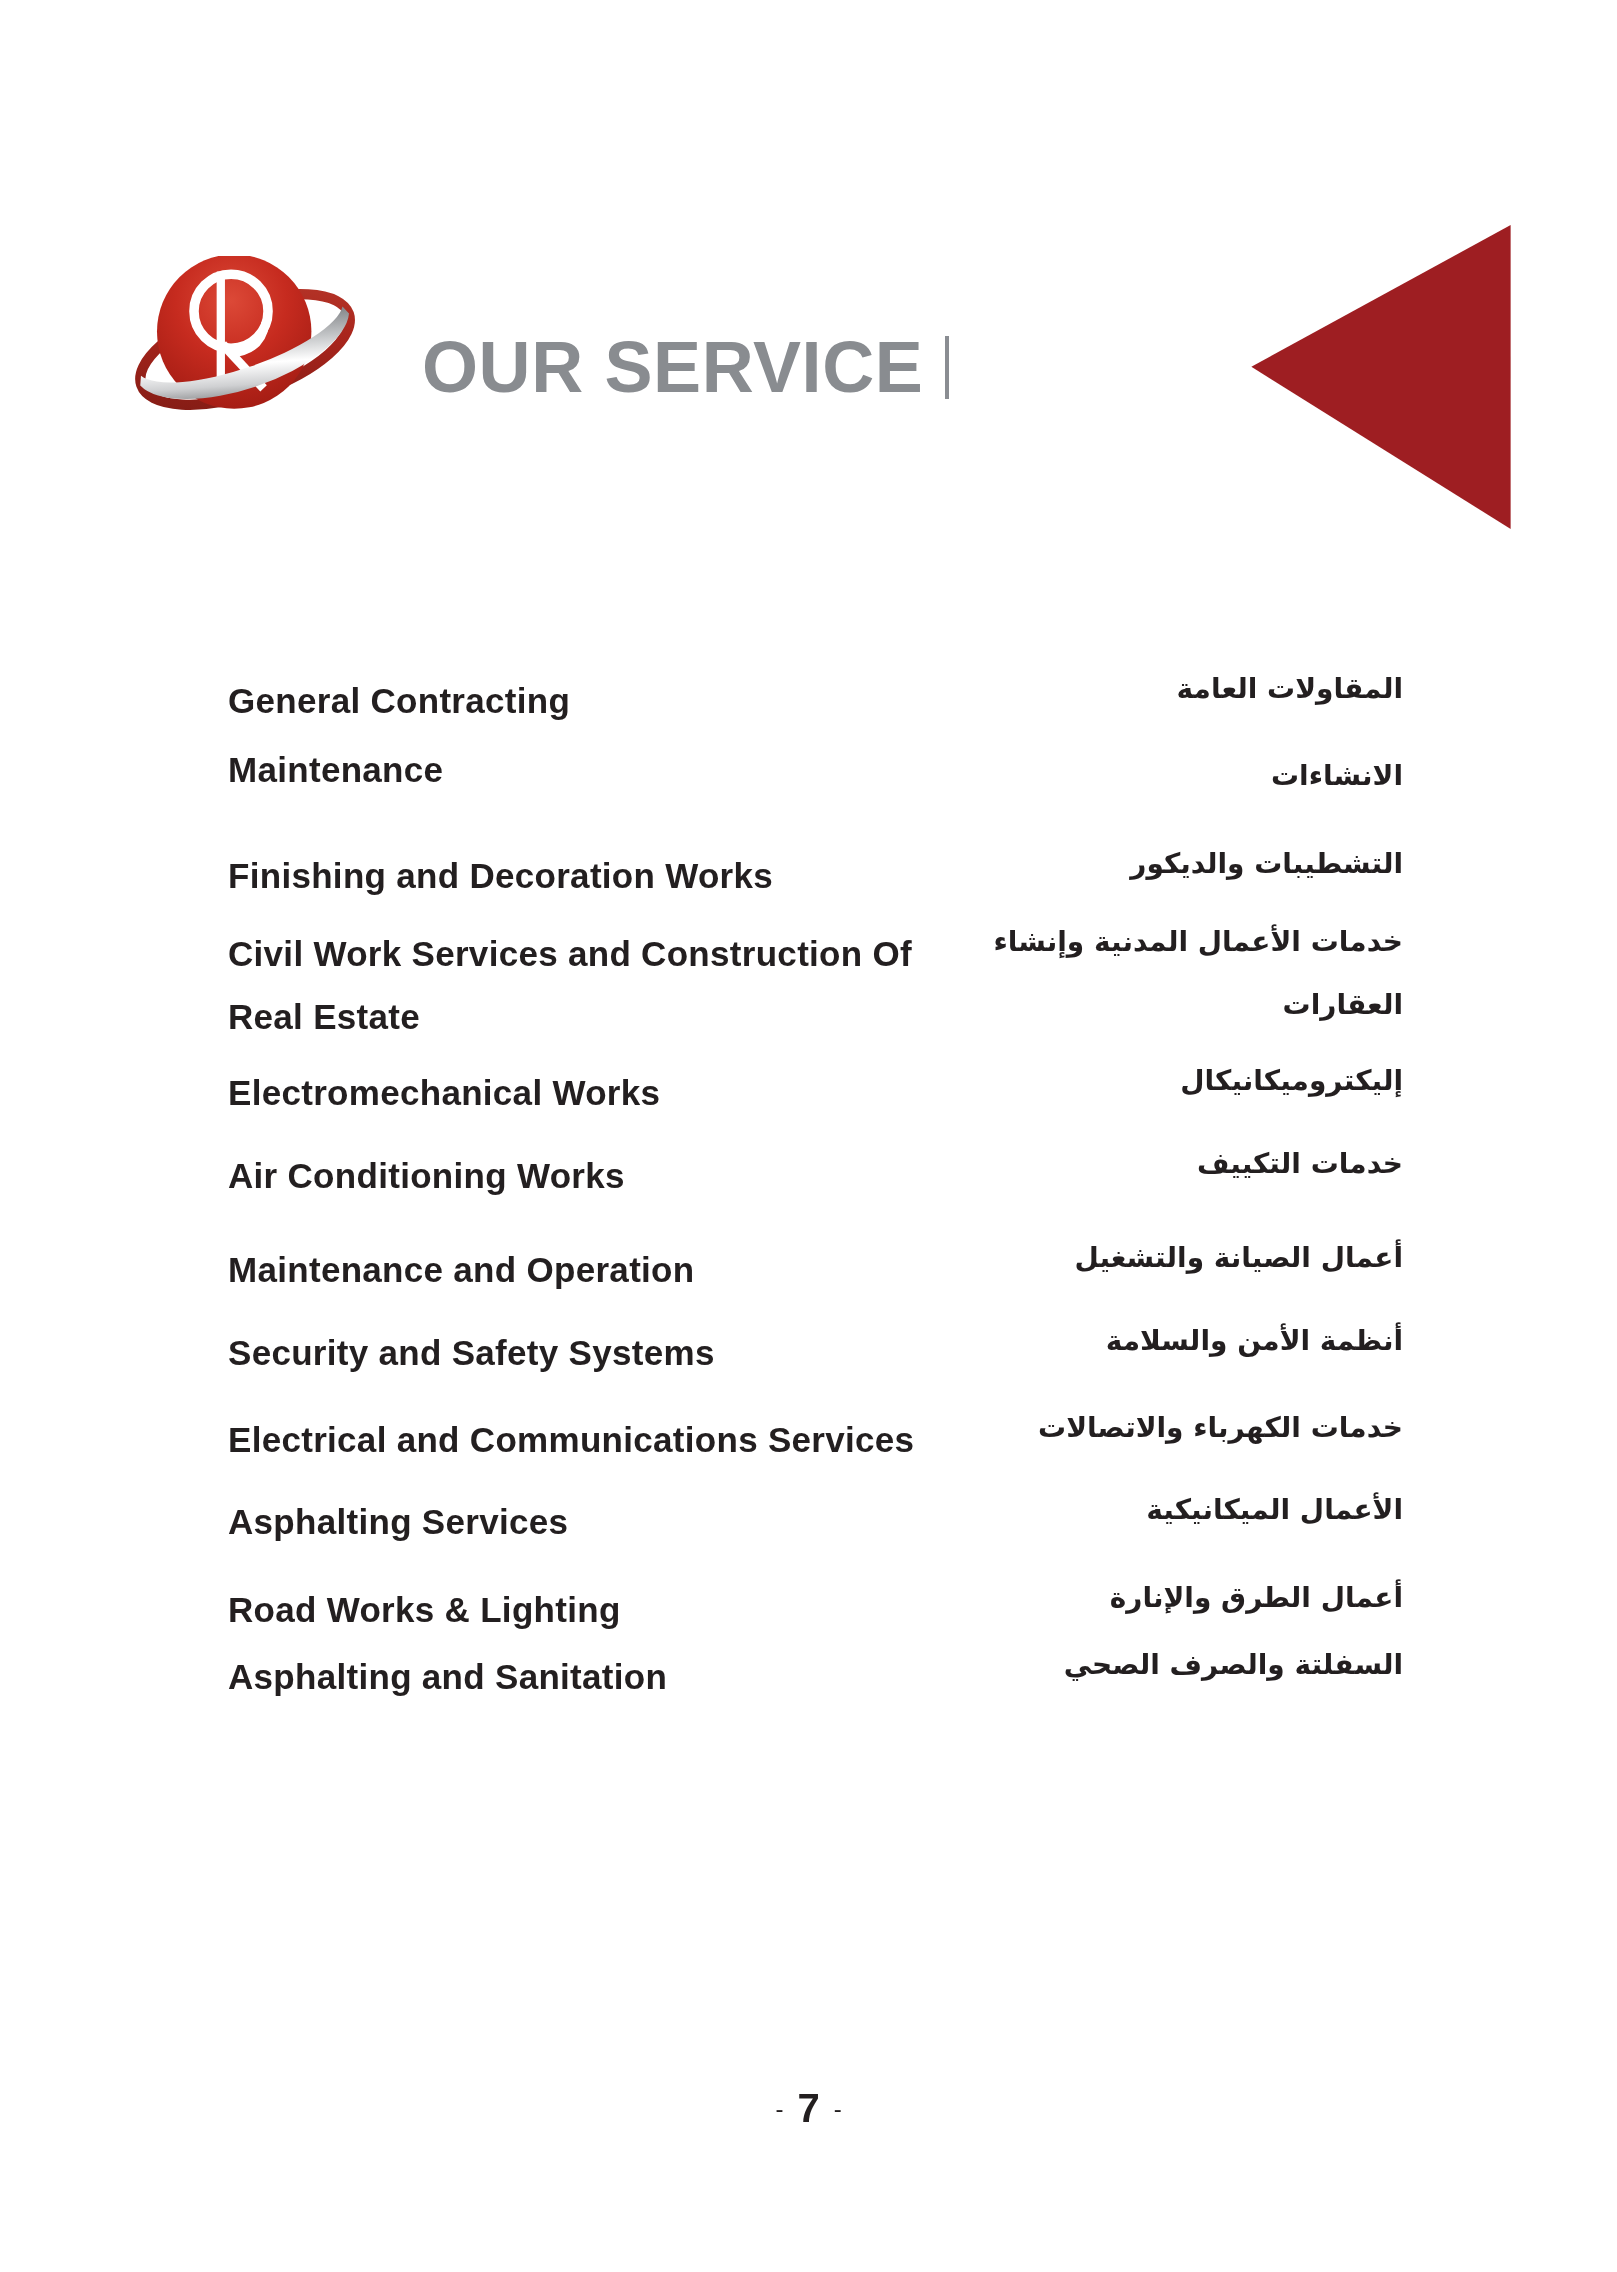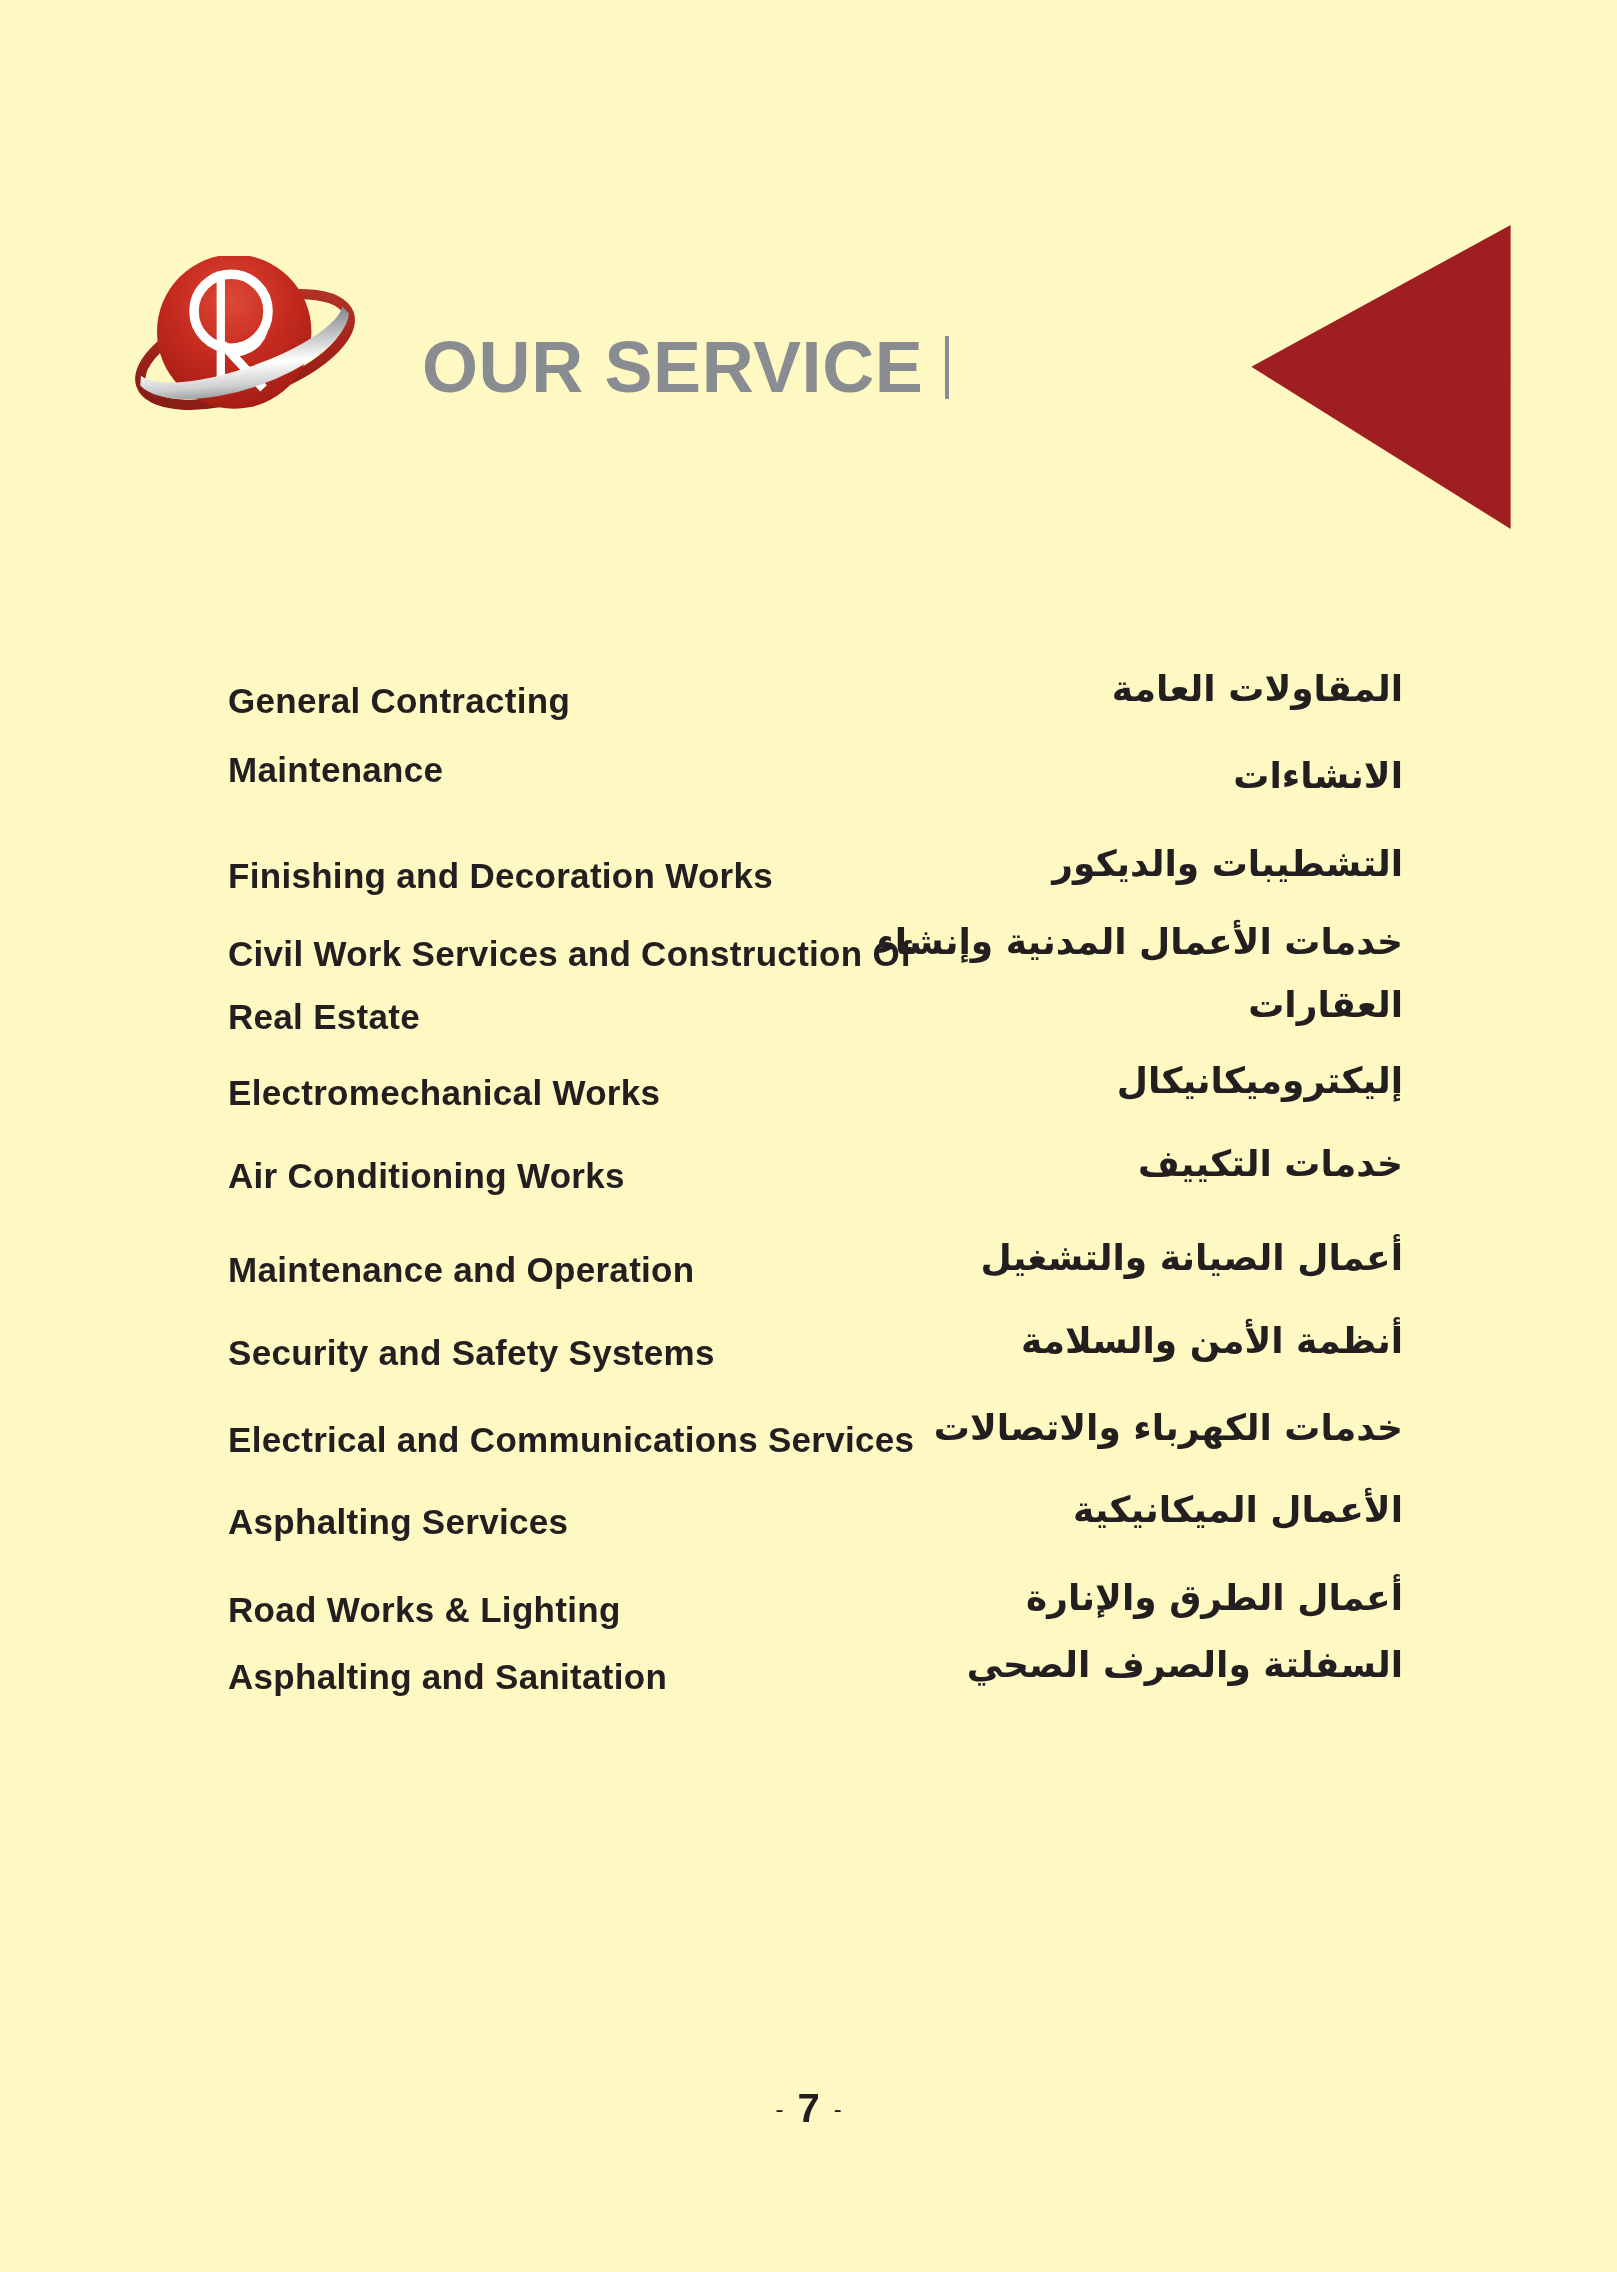--- a/index.html
+++ b/index.html
@@ -1,20 +1,20 @@
 <!DOCTYPE html>
 <html lang="en" style="font-size:10.2px"><head>
 <meta charset="utf-8">
 <style>
   html, body { margin: 0; padding: 0; background: #e9e9e9; }
   .page {
     position: relative;
     width: 1617px;
     height: 2273px;
-    background: #fef9c3;
+    background: #ffffff;
     overflow: hidden;
     font-family: "Liberation Sans", sans-serif;
     color: #231F20;
   }
 
   
   .logo {
     position: absolute;
     left: 127px;
     top: 256px;
@@ -78,21 +78,21 @@
     white-space: pre-line;
   }
   .svc-ar {
     position: absolute;
     right: 0;
     top: 0;
     width: 100%;
     text-align: right;
     direction: rtl;
     font-family: "DejaVu Sans", sans-serif;
-    font-size: 36px;
+    font-size: 28px;
     font-weight: 700;
     color: #231F20;
     white-space: pre-line;
   }
 
   
   .page-number {
     position: absolute;
     left: 0;
     top: 2086px;

